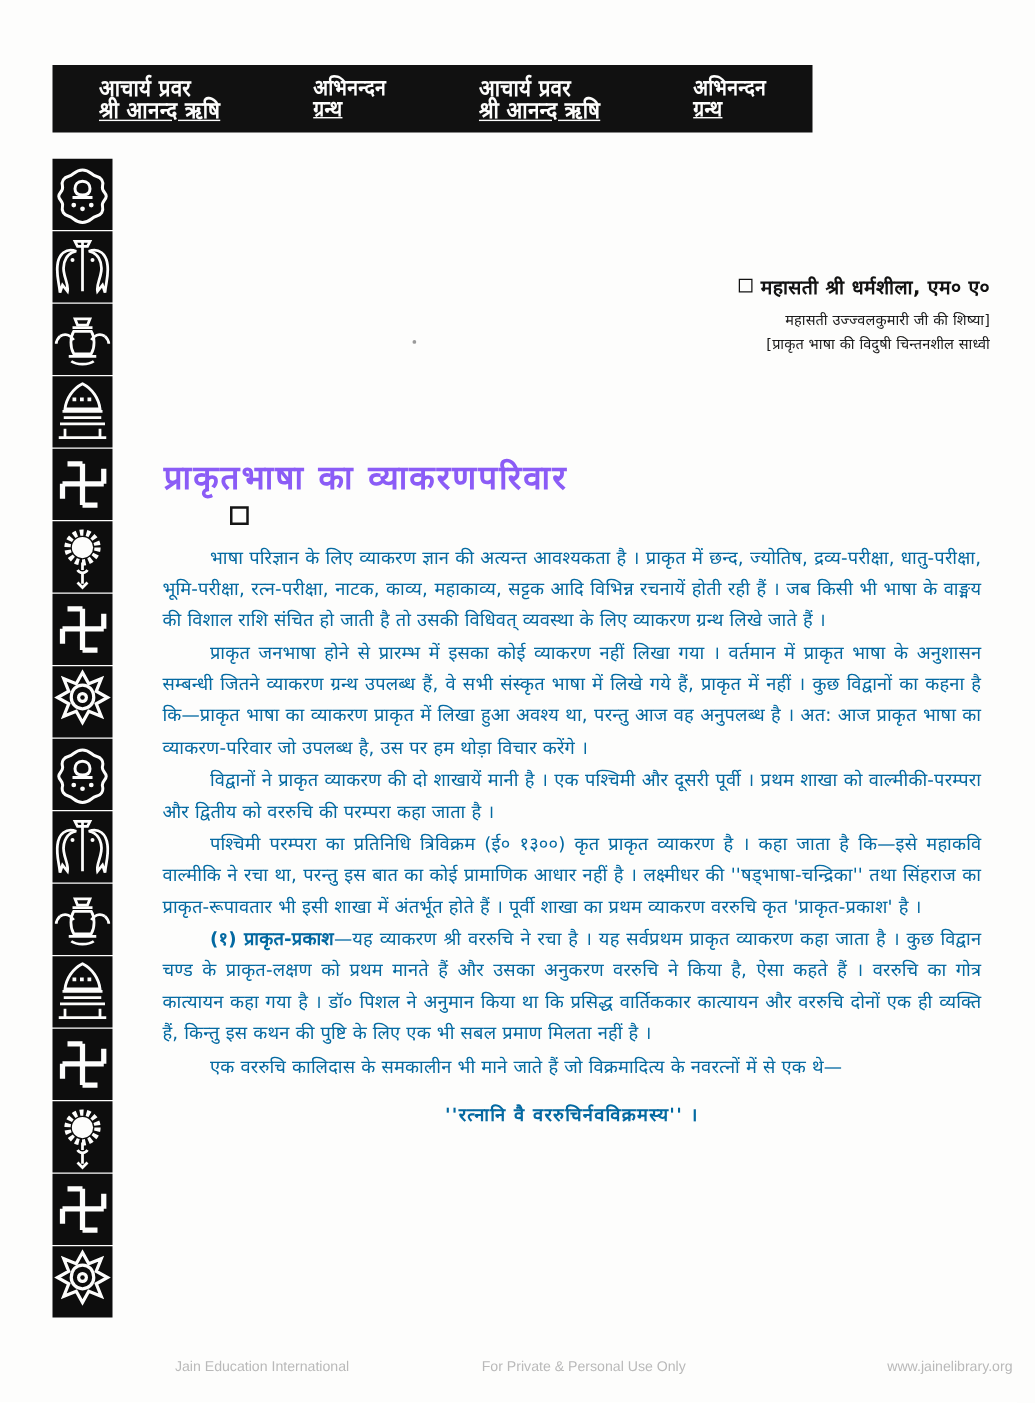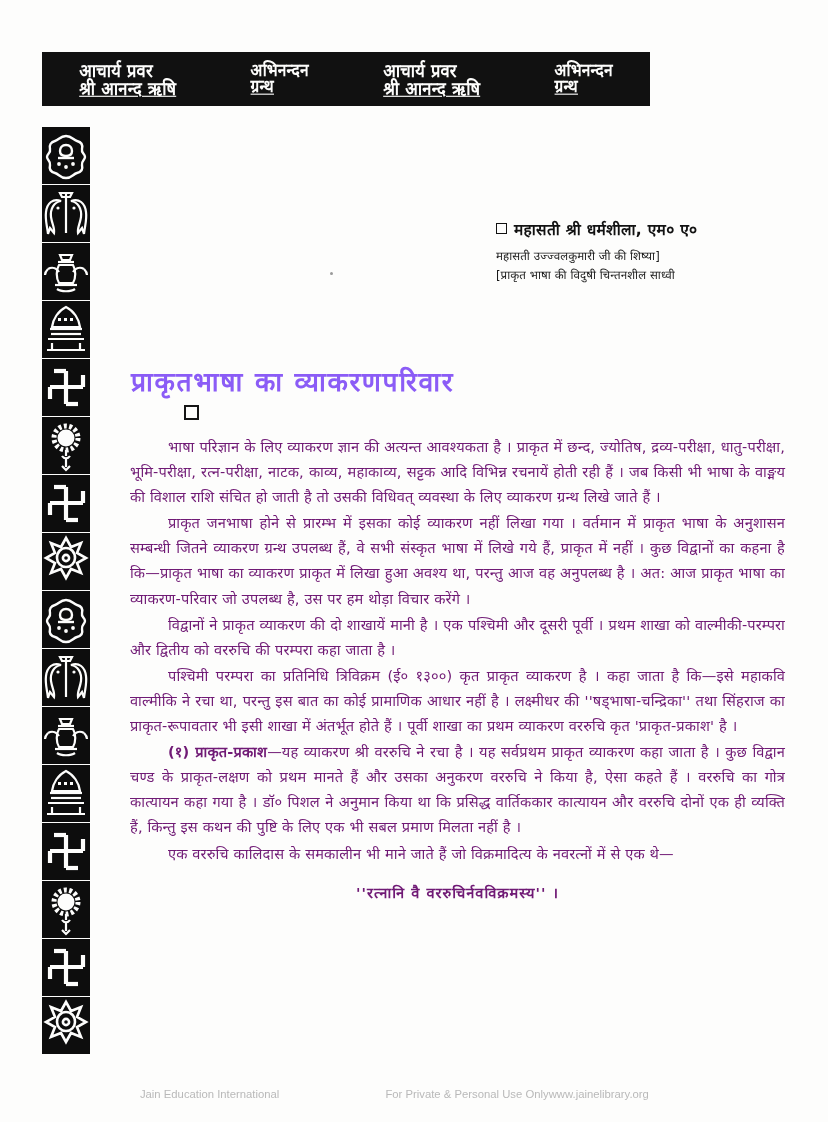--- a/index.html
+++ b/index.html
@@ -85,21 +85,21 @@
     overflow: hidden;
   }
   .ornament-tile svg { position: absolute; left: 0; top: 0; }
 
   
   .author-block {
     position: absolute;
     right: 36px;
     top: 218px;
     width: 296px;
-    text-align: left;
+    text-align: right;
     color: #121212;
   }
   .author-name {
     font-size: 15.5px;
     font-weight: bold;
     letter-spacing: 0.3px;
     white-space: nowrap;
     margin-bottom: 7px;
   }
   .author-name .sq {
@@ -137,21 +137,21 @@
     height: 11px;
     border: 2px solid #151515;
   }
 
   
   .body-col {
     position: absolute;
     left: 130px;
     top: 434px;
     width: 655px;
-    color: #701a75;
+    color: #0369a1;
     font-size: 14.6px;
     line-height: 1.72;
     text-align: justify;
     letter-spacing: 0.15px;
   }
   .body-col p {
     margin: 0 0 1px 0;
     text-indent: 2.6em;
   }
   .body-col .bold { font-weight: bold; }
@@ -180,21 +180,21 @@
     bottom: 22px;
     width: 828px;
     display: flex;
     align-items: center;
     color: #b9b9b9;
     font-size: 11.3px;
     font-family: "Liberation Sans", sans-serif;
   }
   .footer .f-left   { width: 33%; padding-left: 18px; text-align: right; }
   .footer .f-center { width: 34%; text-align: right; }
-  .footer .f-right  { width: 33%; padding-right: 18px; }
+  .footer .f-right  { width: 33%; padding-right: 18px; text-align: right; }
 </style>
 </head>
 <body>
 
 <div class="page">
 
   <div class="masthead">
     <div class="masthead-unit">
       <div class="masthead-stack">
         <span class="l1">आचार्य प्रवर</span>

